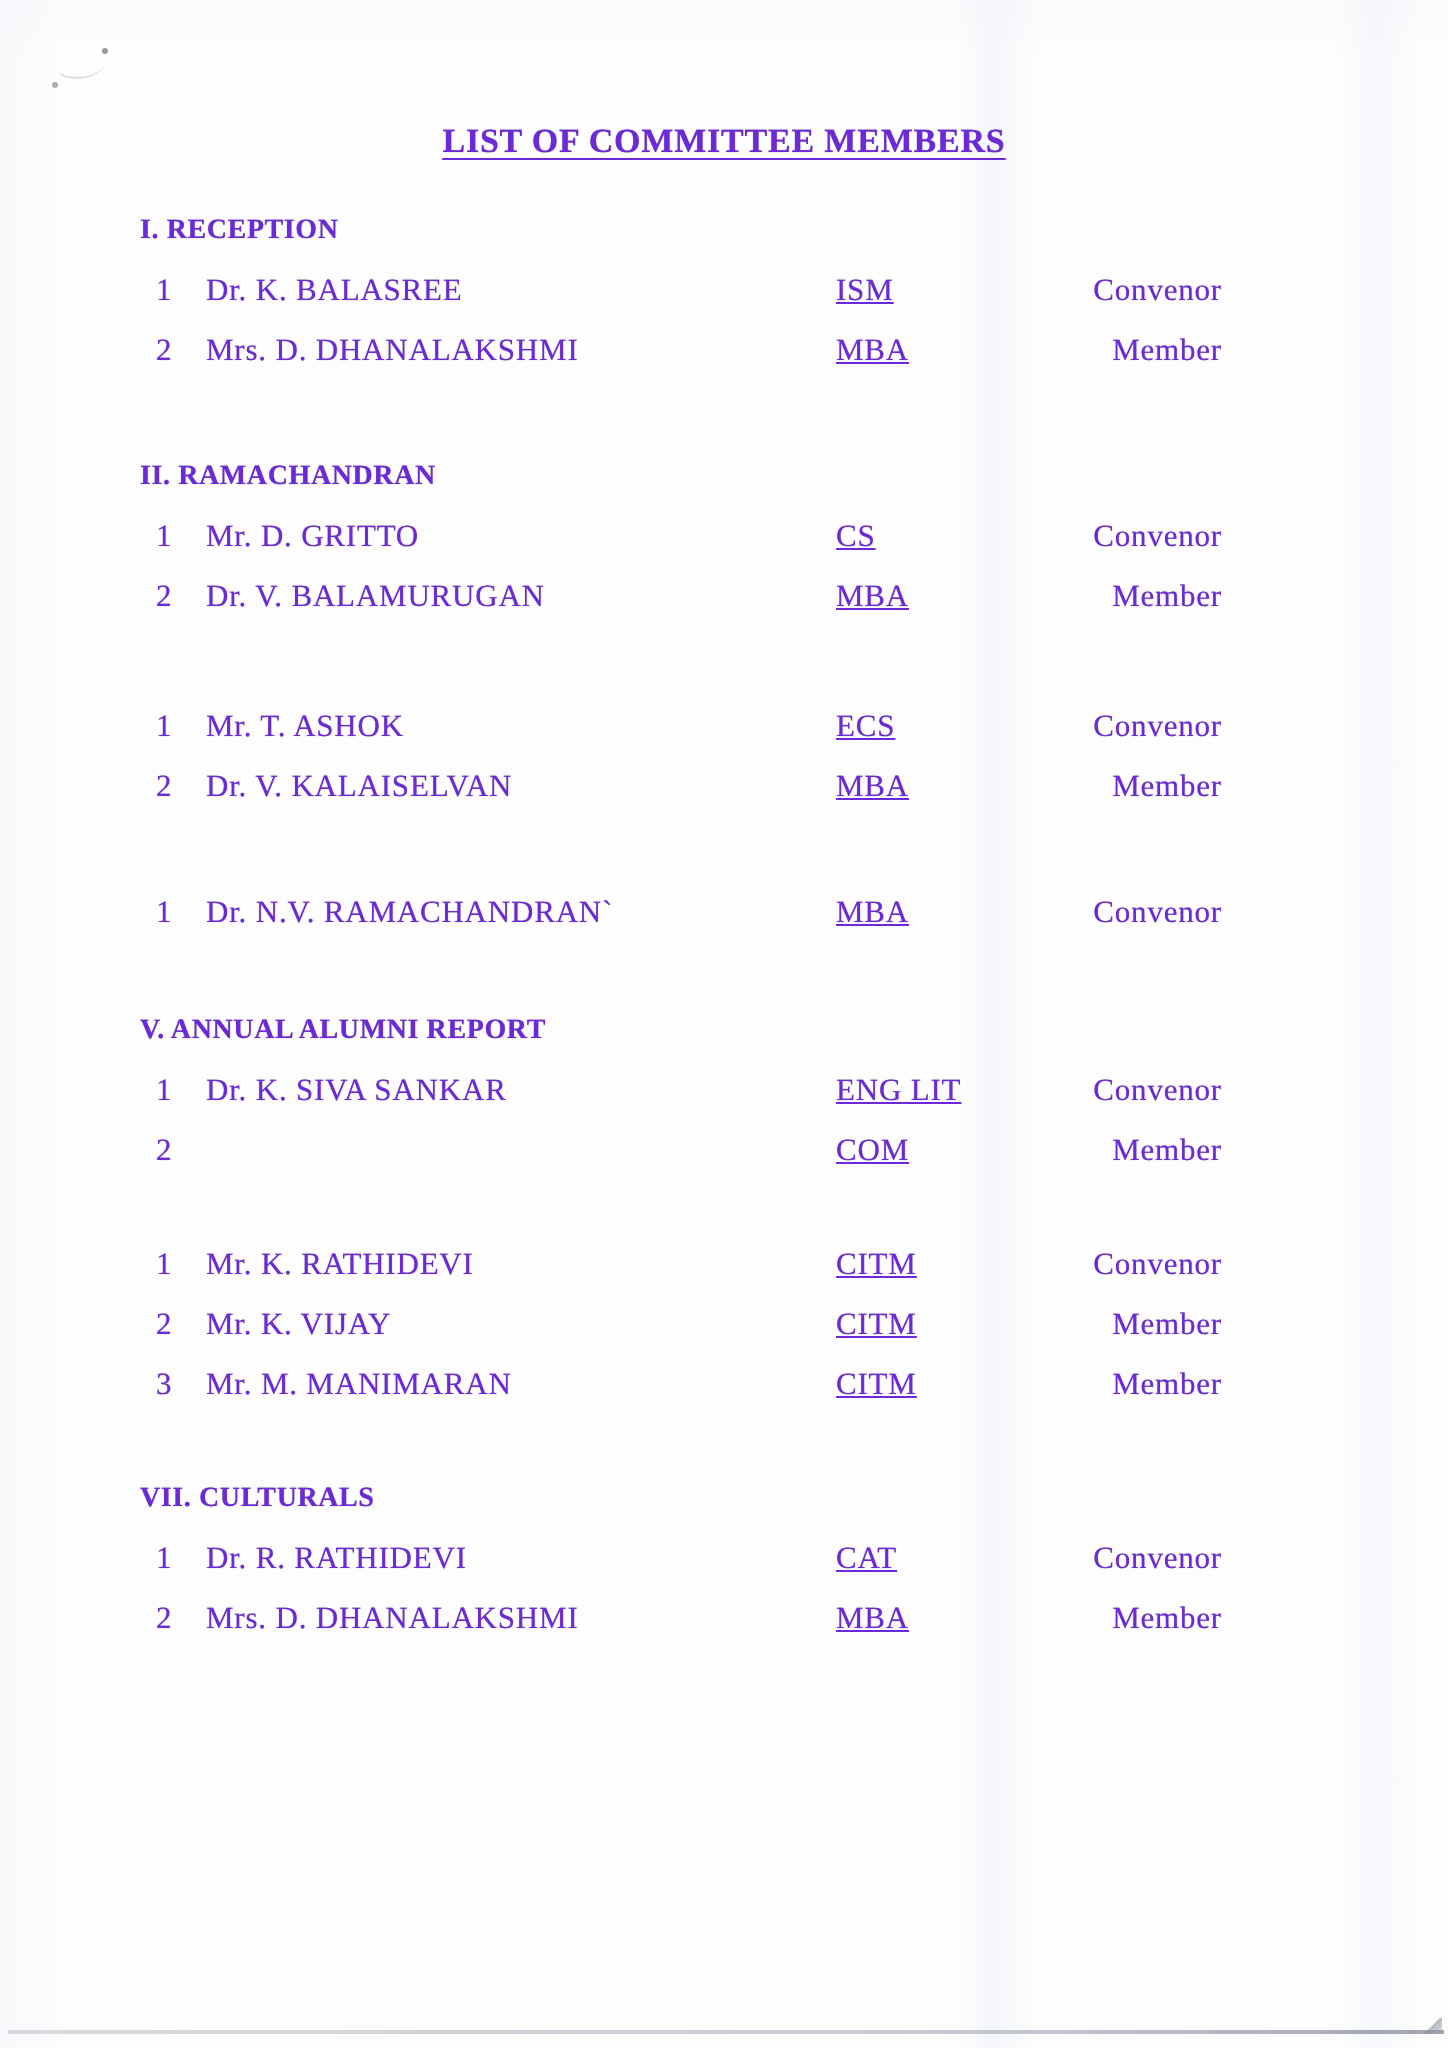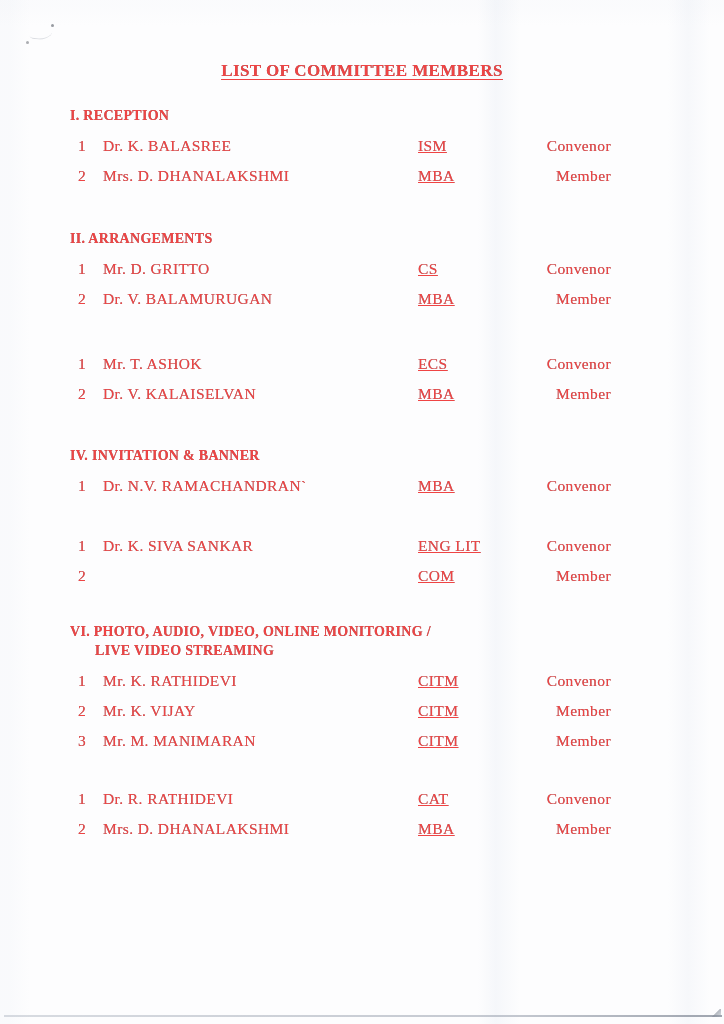--- a/index.html
+++ b/index.html
@@ -3,21 +3,21 @@
 <meta charset="utf-8">
 <style>
   html,body{margin:0;padding:0;background:#e9e9ea;}
   .page{
     position:relative;
     width:724px;height:1024px;
     margin:0 auto;
     background:#fdfdfe;
     overflow:hidden;
     font-family:"Liberation Serif","DejaVu Serif",serif;
-    color:#ef4444;
+    color:#6d28d9;
   }
   
   .page::before{
     content:"";
     position:absolute;inset:0;
     background:
       linear-gradient(90deg, transparent 0 478px, rgba(198,210,228,.14) 496px, transparent 520px),
       linear-gradient(90deg, transparent 0 668px, rgba(198,210,228,.12) 688px, transparent 710px),
       linear-gradient(90deg, rgba(205,215,228,.08) 0 10px, transparent 30px),
       linear-gradient(180deg, rgba(210,218,230,.06) 0 6px, transparent 26px);
@@ -103,21 +103,21 @@
     <span class="no">2</span>
     <span class="name">Mrs. D. DHANALAKSHMI</span>
     <span class="dept">MBA</span>
     <span class="role">Member</span>
   </div>
 </div>
   </section>
 
   <section class="section">
     <h2 class="heading">
-      <span class="h1line">II. ARRANGEMENTS</span>
+      <span class="h1line">II. RAMACHANDRAN</span>
       
     </h2>
     <div class="rows">
   <div class="row">
     <span class="no">1</span>
     <span class="name">Mr. D. GRITTO</span>
     <span class="dept">CS</span>
     <span class="role">Convenor</span>
   </div>
 
@@ -142,56 +142,52 @@
   <div class="row">
     <span class="no">2</span>
     <span class="name">Dr. V. KALAISELVAN</span>
     <span class="dept">MBA</span>
     <span class="role">Member</span>
   </div>
 </div>
   </section>
 
   <section class="section">
-    <h2 class="heading">
-      <span class="h1line">IV. INVITATION &amp; BANNER</span>
-      
-    </h2>
     <div class="rows">
   <div class="row">
     <span class="no">1</span>
     <span class="name">Dr. N.V. RAMACHANDRAN`</span>
     <span class="dept">MBA</span>
     <span class="role">Convenor</span>
   </div>
 </div>
   </section>
 
   <section class="section">
+    <h2 class="heading">
+      <span class="h1line">V. ANNUAL ALUMNI REPORT</span>
+      
+    </h2>
     <div class="rows">
   <div class="row">
     <span class="no">1</span>
     <span class="name">Dr. K. SIVA SANKAR</span>
     <span class="dept">ENG LIT</span>
     <span class="role">Convenor</span>
   </div>
 
   <div class="row">
     <span class="no">2</span>
     <span class="dept">COM</span>
     <span class="role">Member</span>
   </div>
 </div>
   </section>
 
   <section class="section">
-    <h2 class="heading">
-      <span class="h1line">VI. PHOTO, AUDIO, VIDEO, ONLINE MONITORING /</span>
-      <span class="h2line">LIVE VIDEO STREAMING</span>
-    </h2>
     <div class="rows">
   <div class="row">
     <span class="no">1</span>
     <span class="name">Mr. K. RATHIDEVI</span>
     <span class="dept">CITM</span>
     <span class="role">Convenor</span>
   </div>
 
   <div class="row">
     <span class="no">2</span>
@@ -203,20 +199,24 @@
   <div class="row">
     <span class="no">3</span>
     <span class="name">Mr. M. MANIMARAN</span>
     <span class="dept">CITM</span>
     <span class="role">Member</span>
   </div>
 </div>
   </section>
 
   <section class="section">
+    <h2 class="heading">
+      <span class="h1line">VII. CULTURALS</span>
+      
+    </h2>
     <div class="rows">
   <div class="row">
     <span class="no">1</span>
     <span class="name">Dr. R. RATHIDEVI</span>
     <span class="dept">CAT</span>
     <span class="role">Convenor</span>
   </div>
 
   <div class="row">
     <span class="no">2</span>

